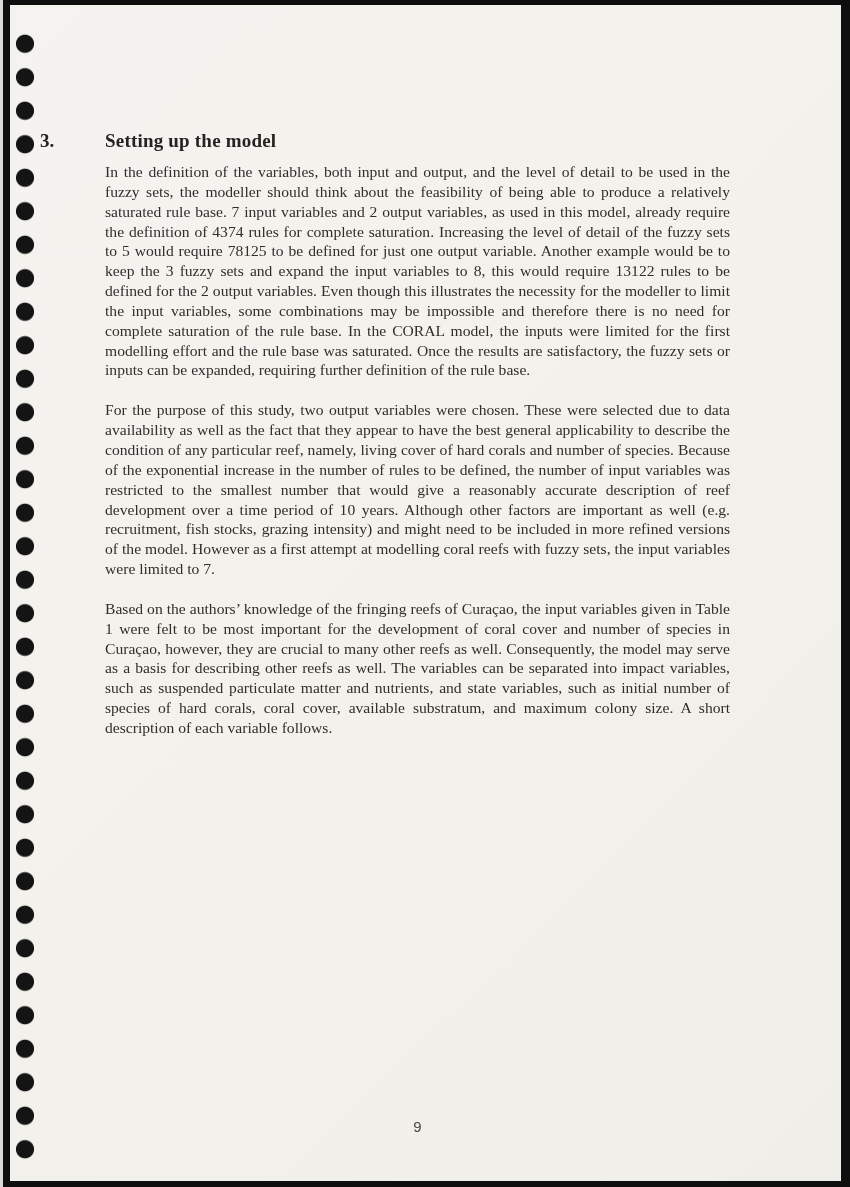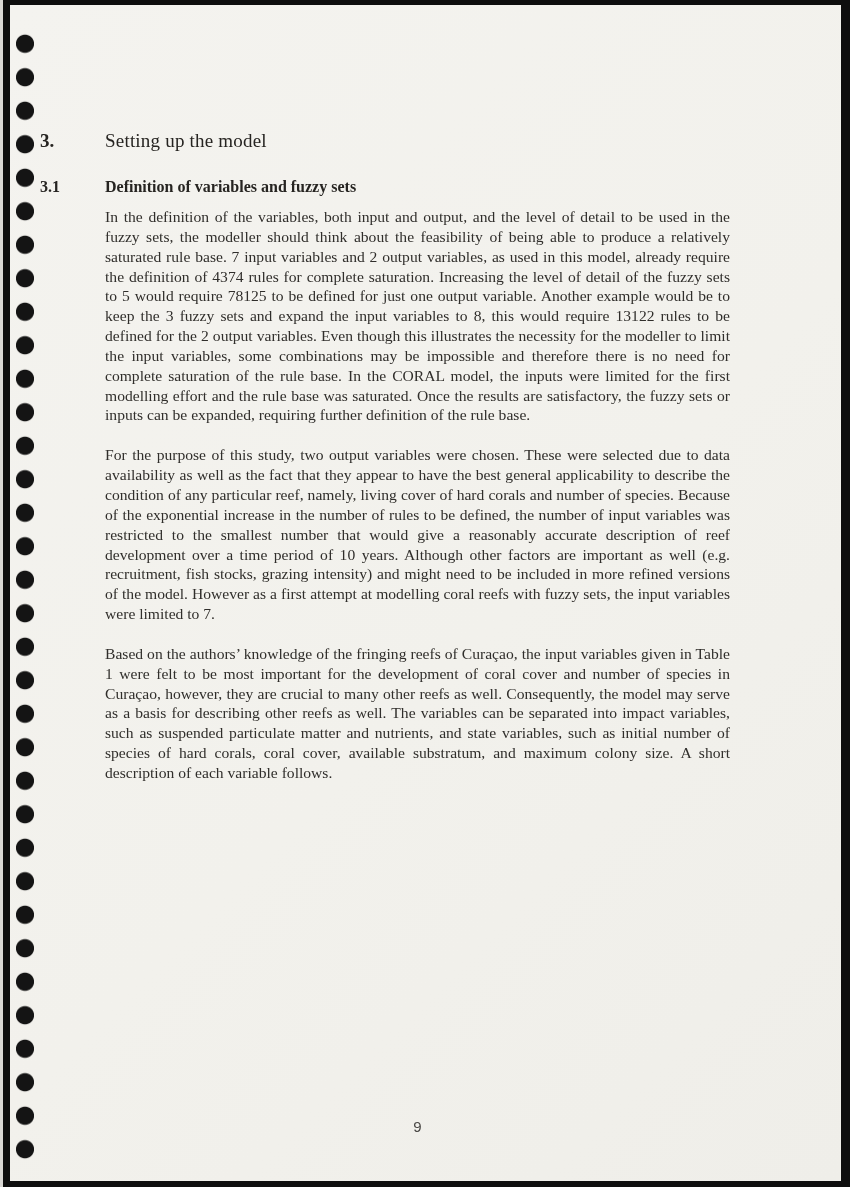--- a/index.html
+++ b/index.html
@@ -54,21 +54,21 @@
     position: absolute;
     left: -65px;
     top: 0;
     font-weight: bold;
     color: #262421;
   }
   h1.sec-title {
     margin: 0;
     font-size: 19px;
     line-height: 23px;
-    font-weight: normal;
+    font-weight: bold;
     color: #262421;
     letter-spacing: 0.2px;
   }
   .head-row.h1row .sec-num {
     font-size: 19px;
     line-height: 23px;
   }
   .head-row.h2row {
     margin-top: 25px;
   }
@@ -112,24 +112,20 @@
   <div class="scan-edge"></div>
   <div class="paper">
     <div class="holes"></div>
     <div class="content">
 
       <div class="head-row h1row">
         <span class="sec-num">3.</span>
         <h1 class="sec-title">Setting up the model</h1>
       </div>
 
-      <div class="head-row h2row">
-        <span class="sec-num">3.1</span>
-        <h2 class="sub-title">Definition of variables and fuzzy sets</h2>
-      </div>
 
       <div class="body-text">
         <p>In the definition of the variables, both input and output, and the level of detail to be used in the fuzzy sets, the modeller should think about the feasibility of being able to produce a relatively saturated rule base. 7 input variables and 2 output variables, as used in this model, already require the definition of 4374 rules for complete saturation. Increasing the level of detail of the fuzzy sets to 5 would require 78125 to be defined for just one output variable. Another example would be to keep the 3 fuzzy sets and expand the input variables to 8, this would require 13122 rules to be defined for the 2 output variables. Even though this illustrates the necessity for the modeller to limit the input variables, some combinations may be impossible and therefore there is no need for complete saturation of the rule base. In the CORAL model, the inputs were limited for the first modelling effort and the rule base was saturated. Once the results are satisfactory, the fuzzy sets or inputs can be expanded, requiring further definition of the rule base.</p>
         <p>For the purpose of this study, two output variables were chosen. These were selected due to data availability as well as the fact that they appear to have the best general applicability to describe the condition of any particular reef, namely, living cover of hard corals and number of species. Because of the exponential increase in the number of rules to be defined, the number of input variables was restricted to the smallest number that would give a reasonably accurate description of reef development over a time period of 10 years. Although other factors are important as well (e.g. recruitment, fish stocks, grazing intensity) and might need to be included in more refined versions of the model. However as a first attempt at modelling coral reefs with fuzzy sets, the input variables were limited to 7.</p>
         <p>Based on the authors’ knowledge of the fringing reefs of Curaçao, the input variables given in Table 1 were felt to be most important for the development of coral cover and number of species in Curaçao, however, they are crucial to many other reefs as well. Consequently, the model may serve as a basis for describing other reefs as well. The variables can be separated into impact variables, such as suspended particulate matter and nutrients, and state variables, such as initial number of species of hard corals, coral cover, available substratum, and maximum colony size. A short description of each variable follows.</p>
       </div>
 
       <div class="page-num">9</div>
     </div>
   </div>

